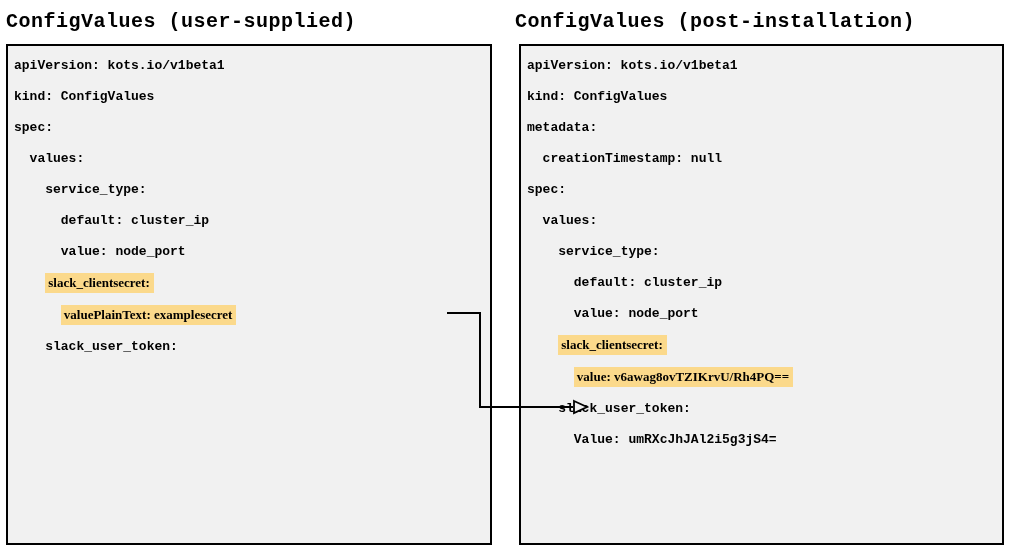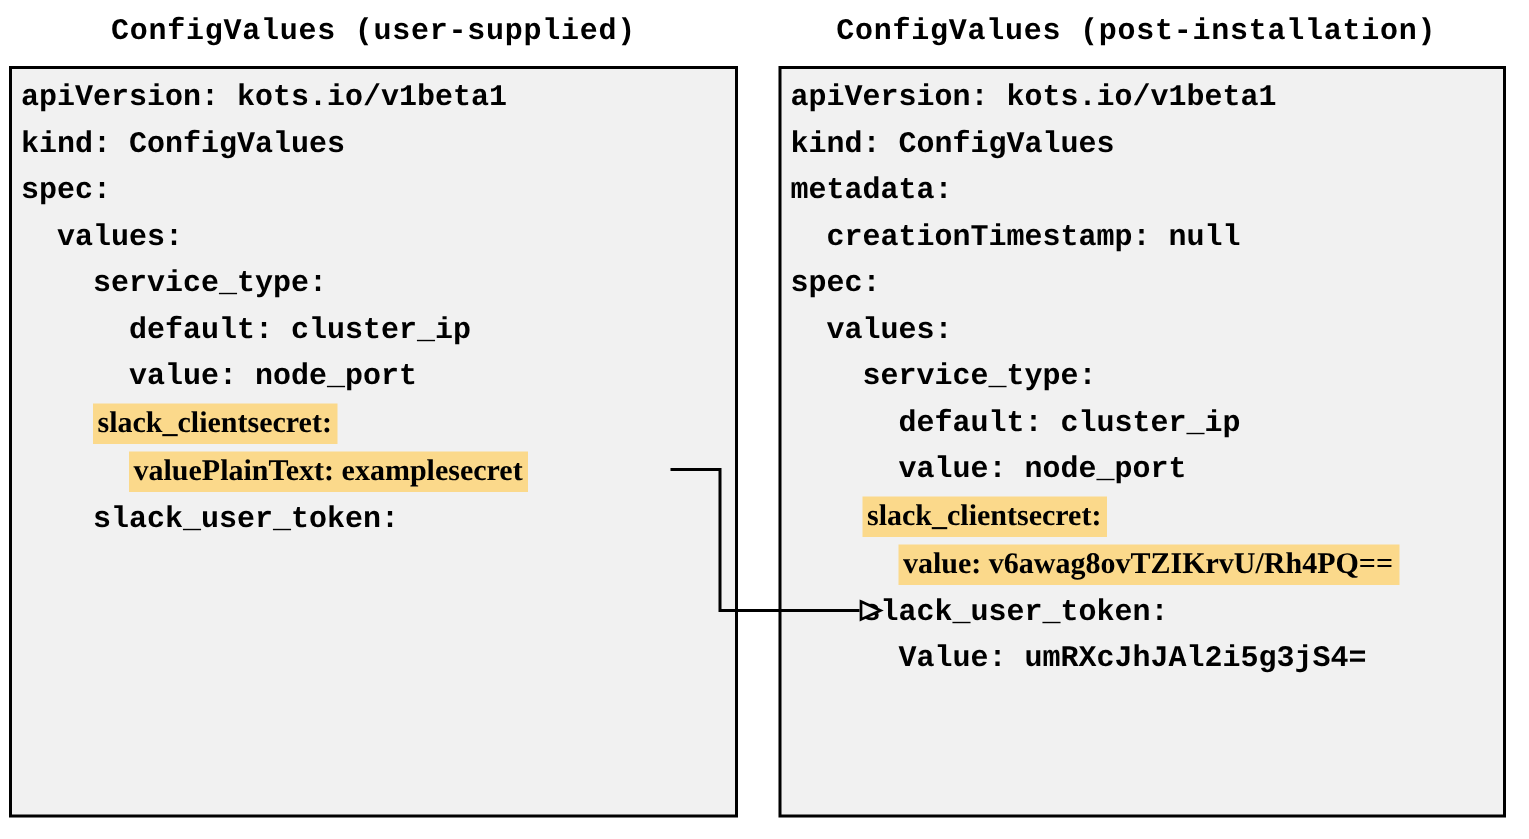--- a/index.html
+++ b/index.html
@@ -11,42 +11,41 @@
   * { margin: 0; padding: 0; box-sizing: border-box; }
   html, body { width: 1019px; height: 559px; background: #ffffff; overflow: hidden; }
   body {
     position: relative;
     font-family: "Liberation Mono", "DejaVu Sans Mono", monospace;
     color: var(--text);
   }
   .panel-title {
     position: absolute;
     top: 10px;
-    text-align: center;
     font-size: 20px;
     font-weight: bold;
     letter-spacing: 0.5px;
     white-space: pre;
   }
   .panel-title.left  { left: 6px;   width: 486px; }
   .panel-title.right { left: 515px; width: 485px; }
   .panel {
     position: absolute;
     top: 44px;
     height: 501px;
     background: var(--panel-bg);
     border: 2px solid var(--border);
   }
   .panel.left  { left: 6px;   width: 486px; }
   .panel.right { left: 519px; width: 485px; }
   .code-lines {
     padding: 4px 6px;
   }
   .line {
-    font-size: 20px;
+    font-size: 13px;
     font-weight: bold;
     line-height: 31px;
     white-space: pre;
   }
   .line .hl {
     background: var(--hl);
     padding: 2px 4px 3px 3px;
     font-family: Liberation Serif, serif;
   }
   #arrow-overlay {

